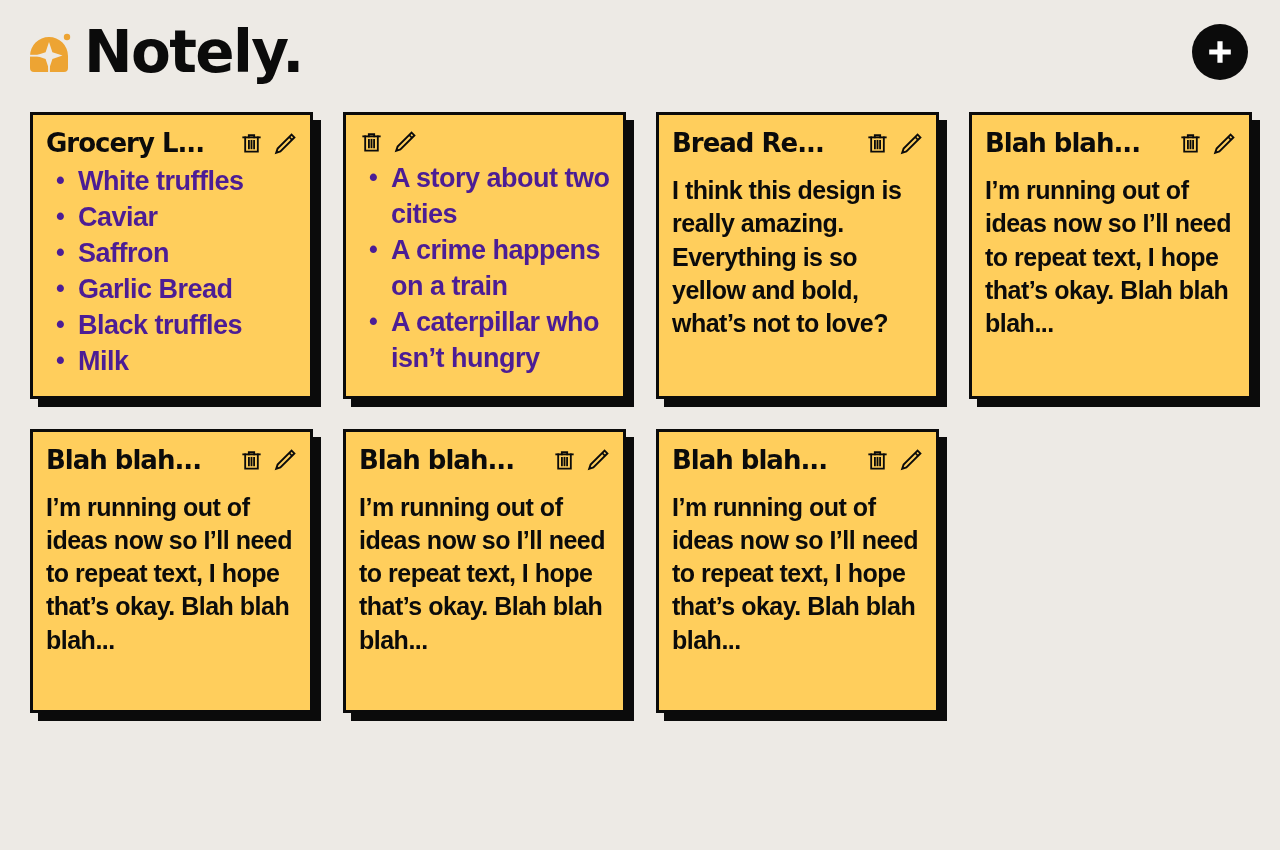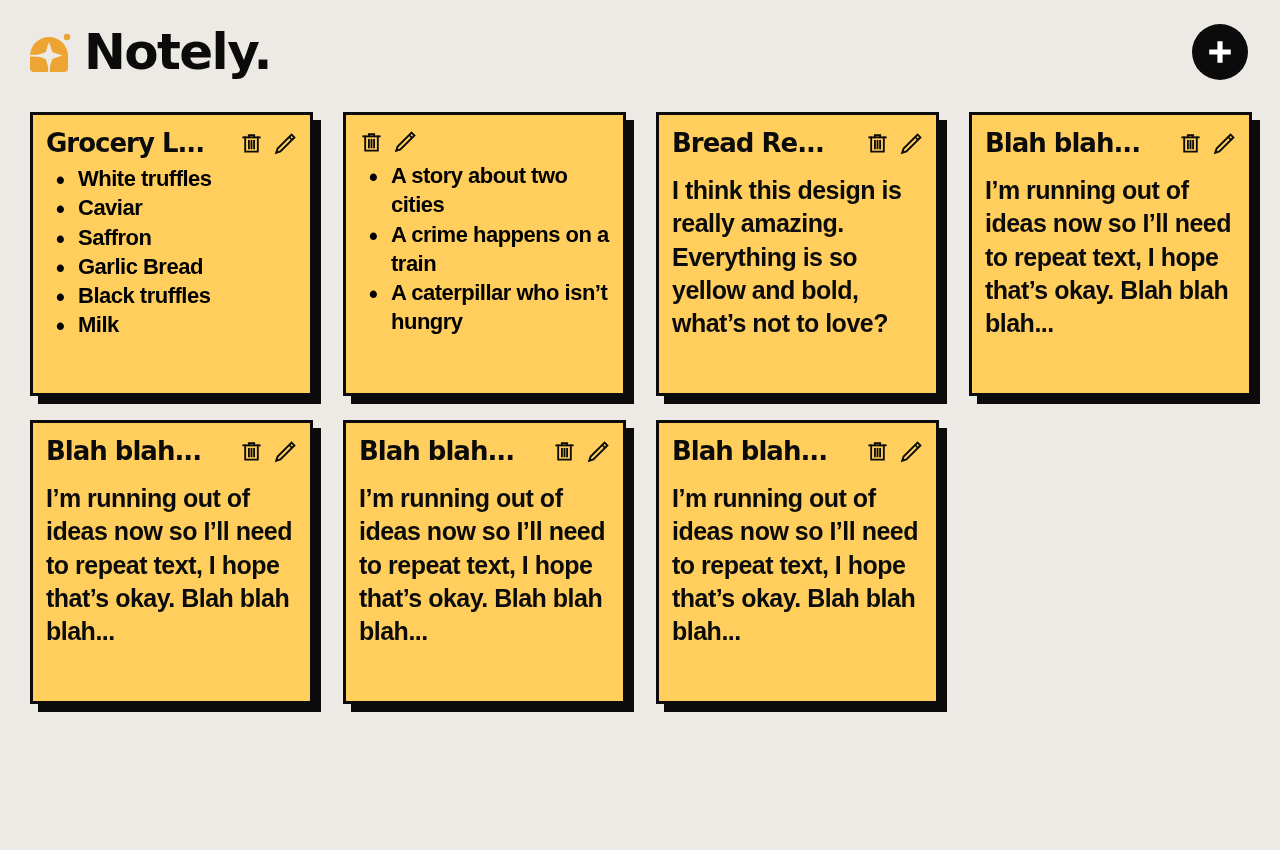--- a/index.html
+++ b/index.html
@@ -41,21 +41,21 @@
     width: 46px;
     height: 46px;
     flex: 0 0 46px;
     display: block;
     margin-top: 2px;
   }
 
   .brand-name {
     font-family: "DejaVu Sans", sans-serif;
     font-weight: 700;
-    font-size: 50px;
+    font-size: 58px;
     letter-spacing: -1.6px;
     line-height: 1;
     color: #0B0B0B;
     white-space: nowrap;
   }
 
   .add-button {
     width: 56px;
     height: 56px;
     flex: 0 0 56px;
@@ -72,21 +72,21 @@
   .add-button svg { display: block; }
 
   
   .notes-grid {
     position: absolute;
     top: 112px;
     left: 30px;
     width: 1228px;
     display: flex;
     flex-wrap: wrap;
-    gap: 24px 30px;
+    gap: 30px 30px;
     align-content: flex-start;
   }
 
   .note-card {
     position: relative;
     width: 283px;
     min-height: 284px;
     background: #FFCE5C;
     border: 3px solid #0B0B0B;
     box-shadow: 8px 8px 0 0 #0B0B0B;
@@ -148,24 +148,24 @@
     letter-spacing: -0.5px;
     color: #0B0B0B;
     word-wrap: break-word;
     margin-top: 12px;
   }
 
   .note-list {
     list-style: none;
     font-family: "Liberation Sans", sans-serif;
     font-weight: 700;
-    font-size: 22px;
+    font-size: 27px;
     line-height: 1.33;
     letter-spacing: -0.5px;
-    color: #000000;
+    color: #4c1d95;
     margin-top: 2px;
     padding-left: 4px;
   }
 
   .note-list li {
     position: relative;
     padding-left: 28px;
     margin-bottom: 0;
   }
 

